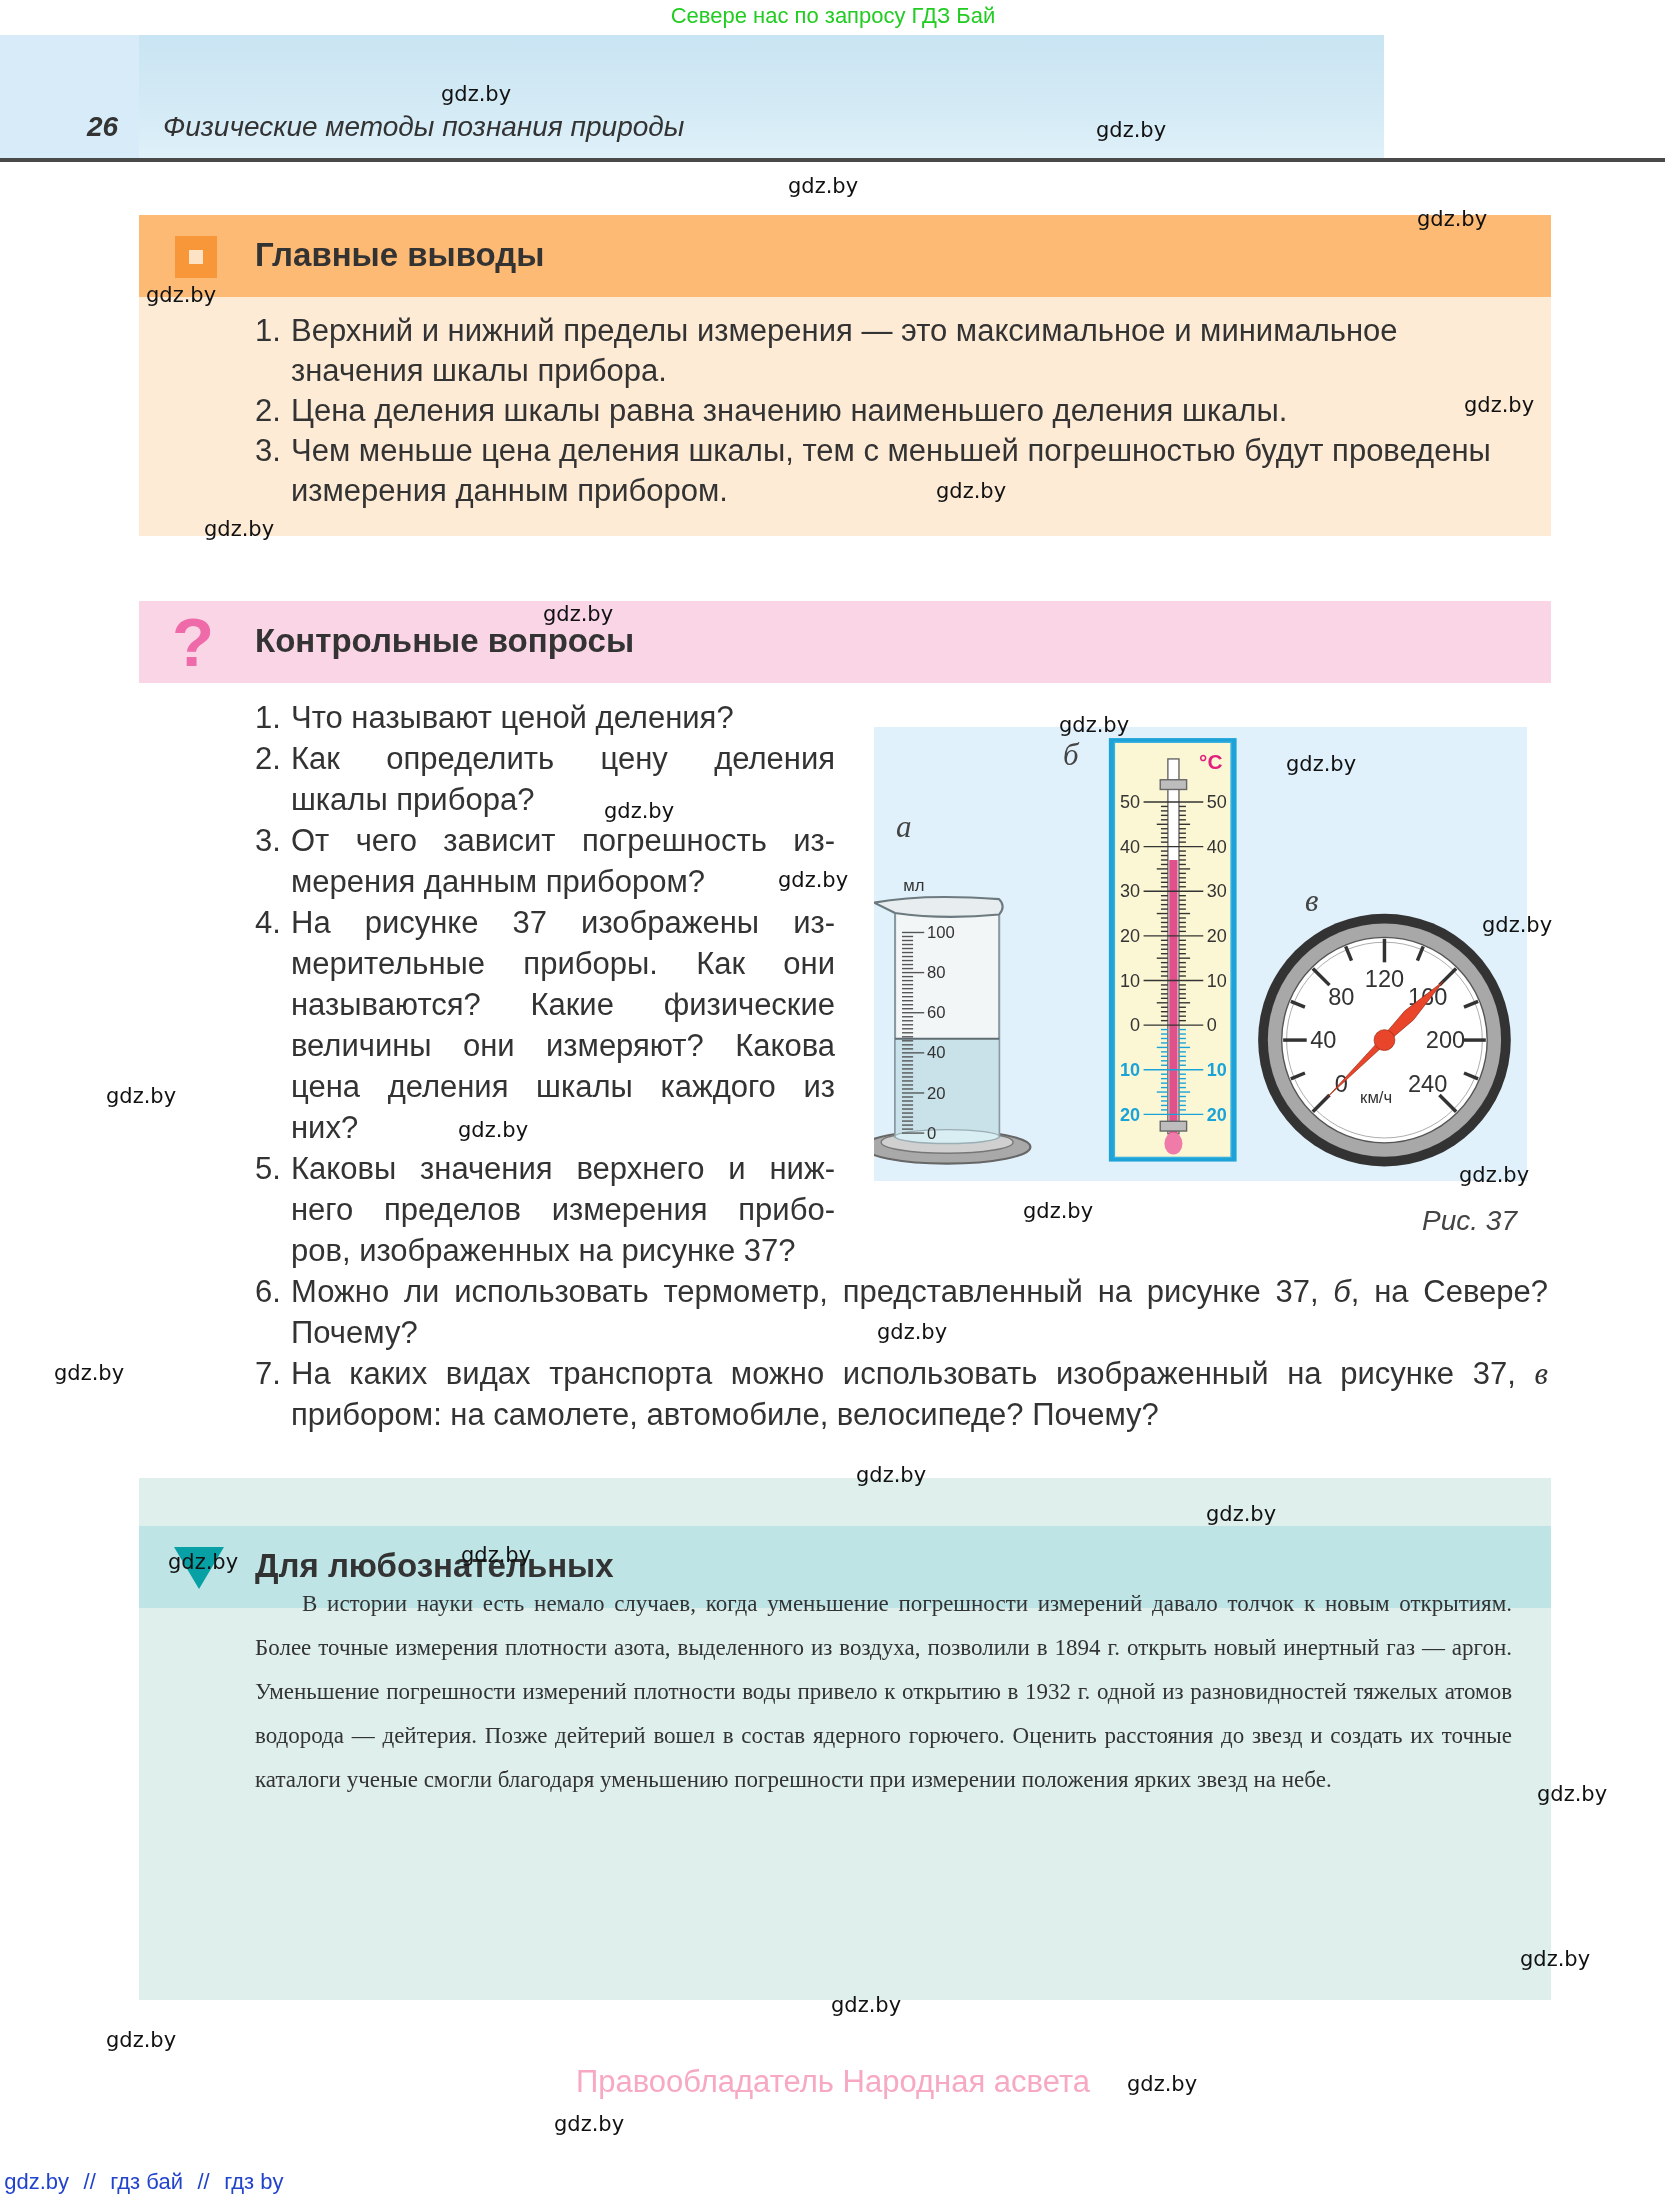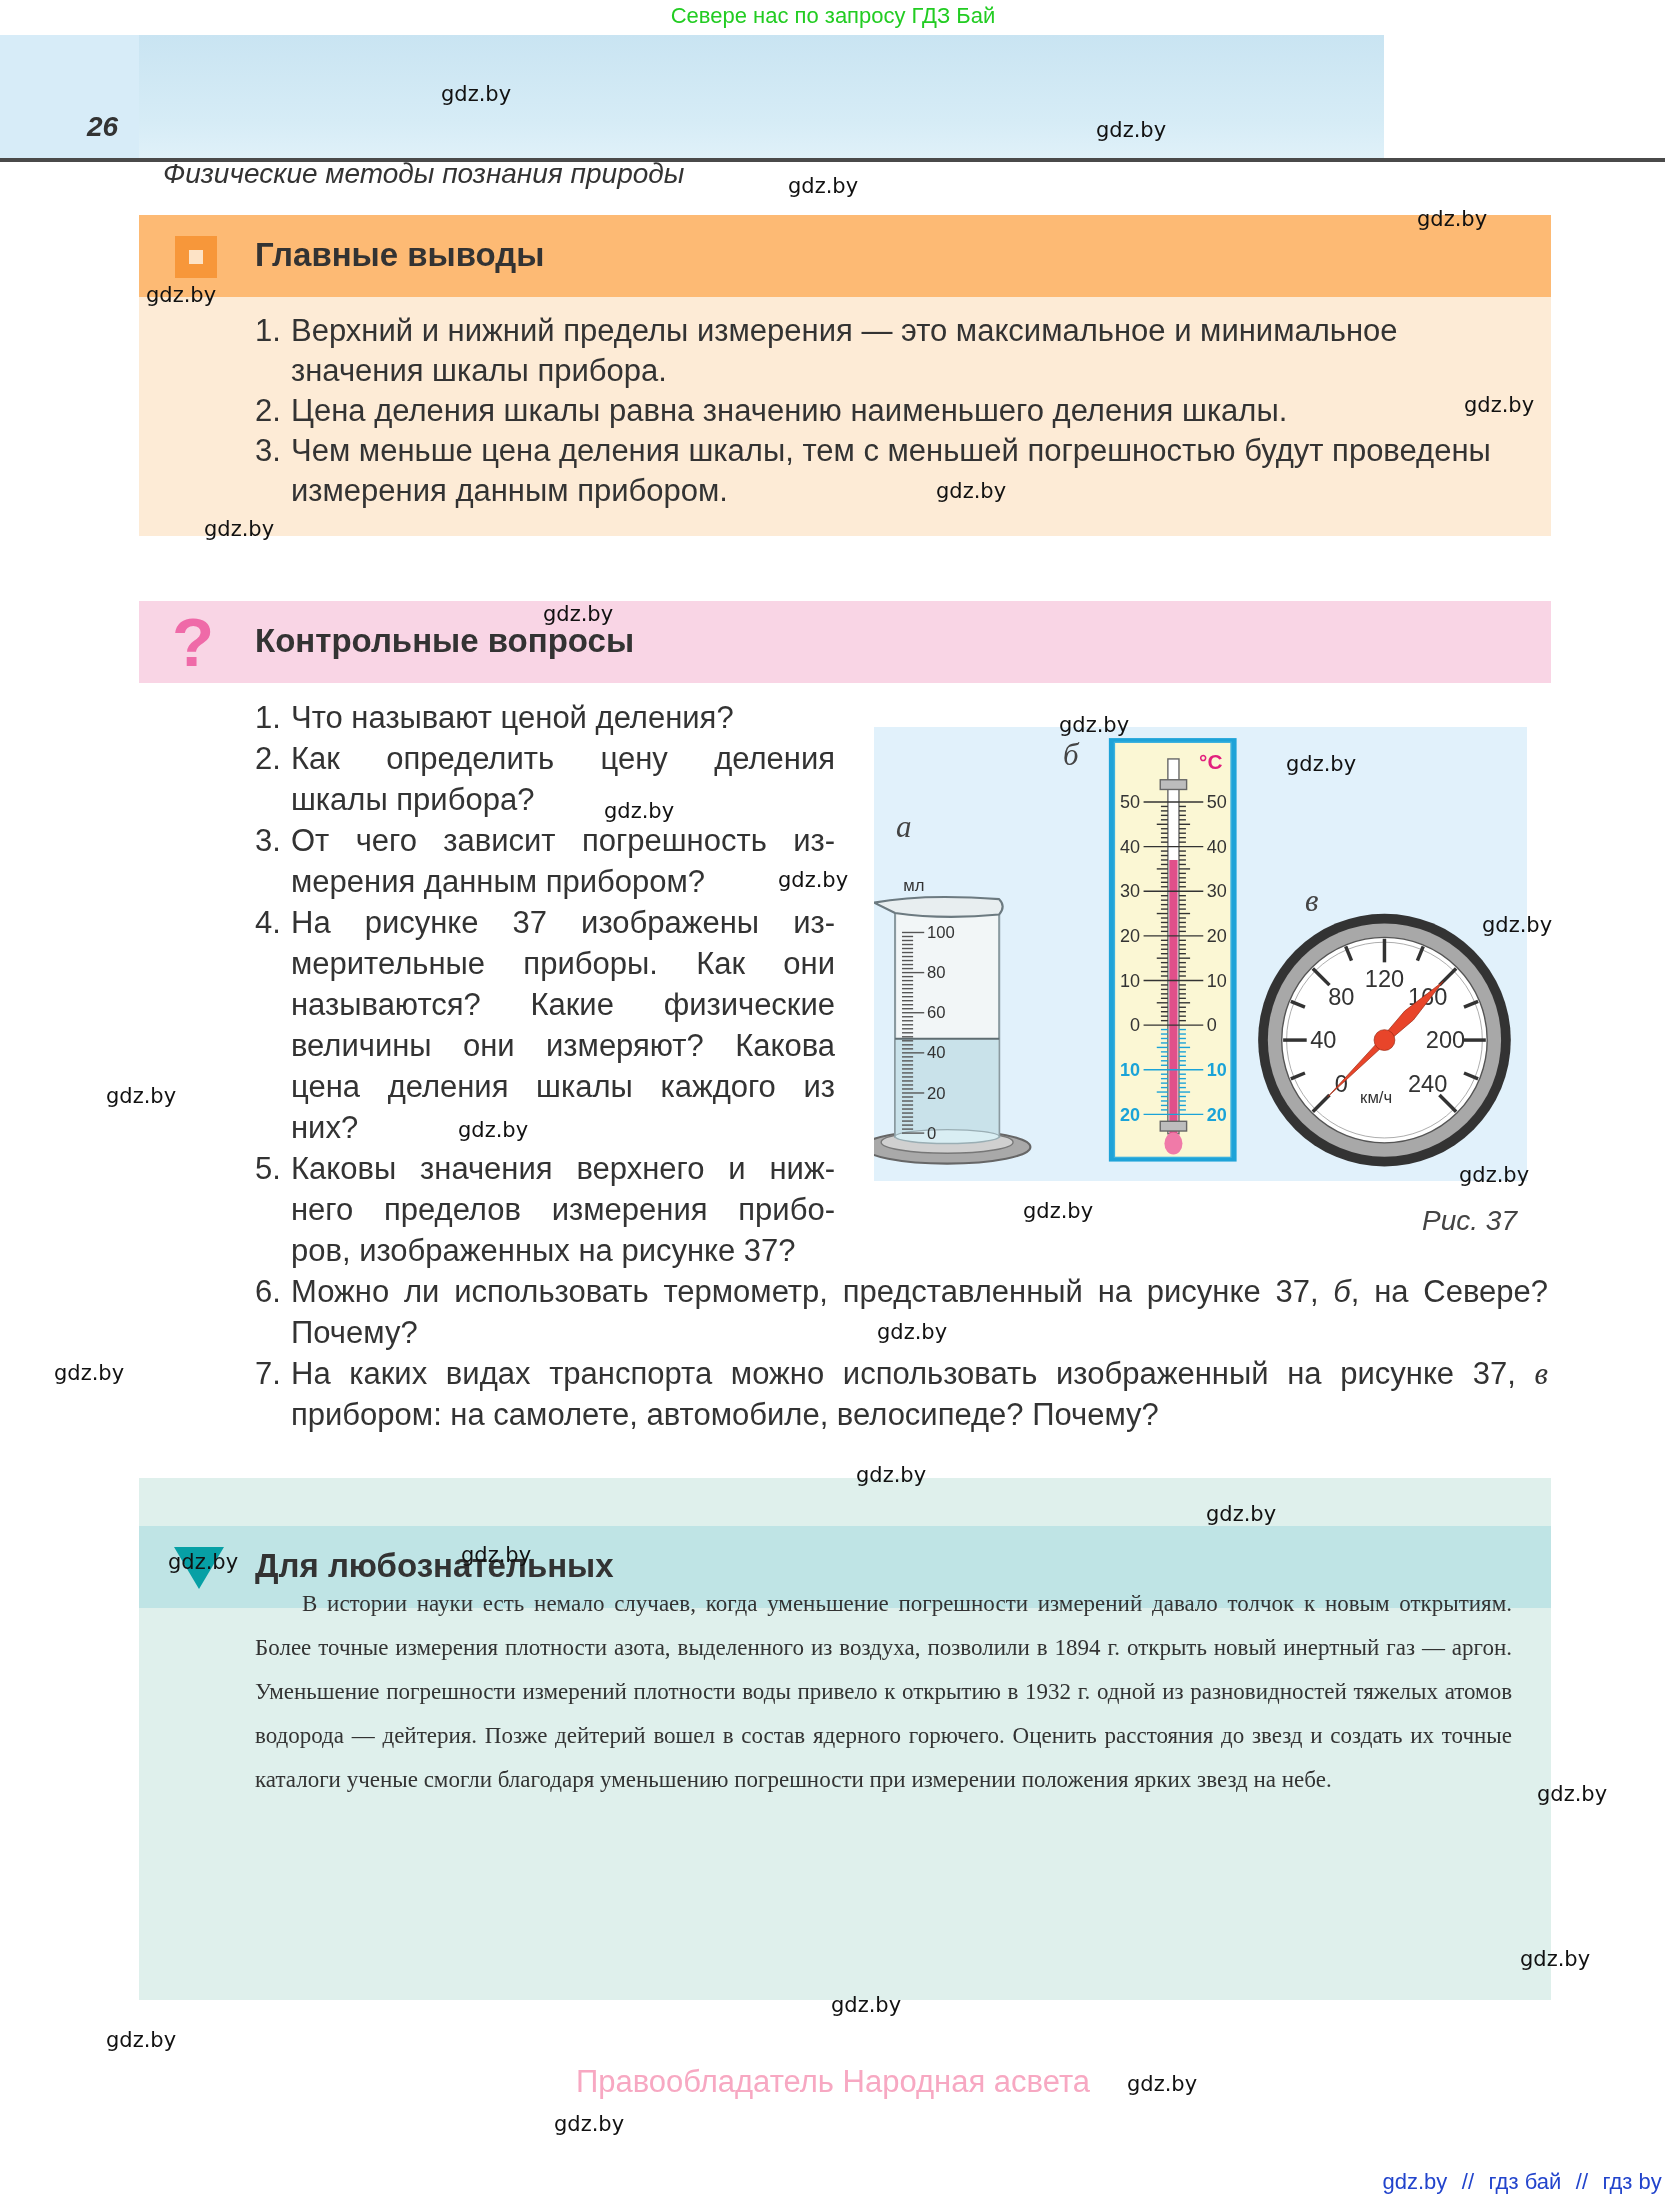--- a/index.html
+++ b/index.html
@@ -10,21 +10,21 @@
                 text-align: center; color: #22cc22; font-size: 22px; line-height: 32px;
                 font-family: "Liberation Sans", sans-serif; }
 
   .header-band { position: absolute; left: 0; top: 35px; width: 1384px; height: 124px;
                  background: linear-gradient(180deg, #c9e4f2 0%, #d6ecf6 70%, #e0f1f9 100%); }
   .header-band .left-strip { position: absolute; left: 0; top: 0; width: 139px; height: 124px;
                              background: #d7ecf8; }
   .header-band .page-num { position: absolute; left: 87px; top: 76px; font-size: 28px;
                            font-weight: bold; font-style: italic; color: #333; }
   .header-band .running-head { position: absolute; left: 163px; top: 76px; font-size: 28px;
-                               font-style: italic; color: #333; margin-top: 47px; }
+                               font-style: italic; color: #333; }
   .header-rule { position: absolute; left: 0; top: 158px; width: 1666px; height: 3.5px;
                  background: #4a4a4a; }
 
   
   .section { position: absolute; left: 139px; width: 1412px; }
   .section-head { position: relative; height: 82px; }
   .section-title { position: absolute; left: 116px; top: 21px; font-size: 33px; font-weight: bold; color: #333; }
   .section-icon { position: absolute; }
 
   #sec-conclusions { top: 215px; height: 321px; background: #fdebd6; }
@@ -56,21 +56,21 @@
   #sec-curious { top: 1478px; height: 522px; background: #dff0ec; }
   #sec-curious .section-head { background: #bfe4e5; margin-top: 48px; }
   #sec-curious .icon-tri { left: 35px; top: 21px; width: 0; height: 0;
        border-left: 25px solid transparent; border-right: 25px solid transparent; border-top: 42px solid #07a0a5; }
   .curious-text { position: absolute; left: 116px; top: 104px; width: 1257px;
                   font-family: "Liberation Serif", "DejaVu Serif", serif; font-size: 23px; line-height: 44px;
                   color: #333; text-align: justify; text-indent: 47px; margin: 0; }
 
   .copyright { position: absolute; left: 0; top: 2064px; width: 1666px; text-align: center;
                font-size: 31px; color: #f7a8c2; }
-  .footer-links { position: absolute; left: 0; top: 2169px; width: 1666px; text-align: right;
+  .footer-links { position: absolute; left: 0; top: 2169px; width: 1666px; text-align: left;
                   font-size: 22px; color: #2244cc; }
   .footer-links span { margin: 0 4.2px; }
 
   .wm { position: absolute; font-size: 21px; color: #111; font-family: "DejaVu Sans", sans-serif; white-space: nowrap; }
 </style>
 </head>
 <body>
 
 <div class="top-banner">Севере нас по запросу ГДЗ Бай</div>
 

